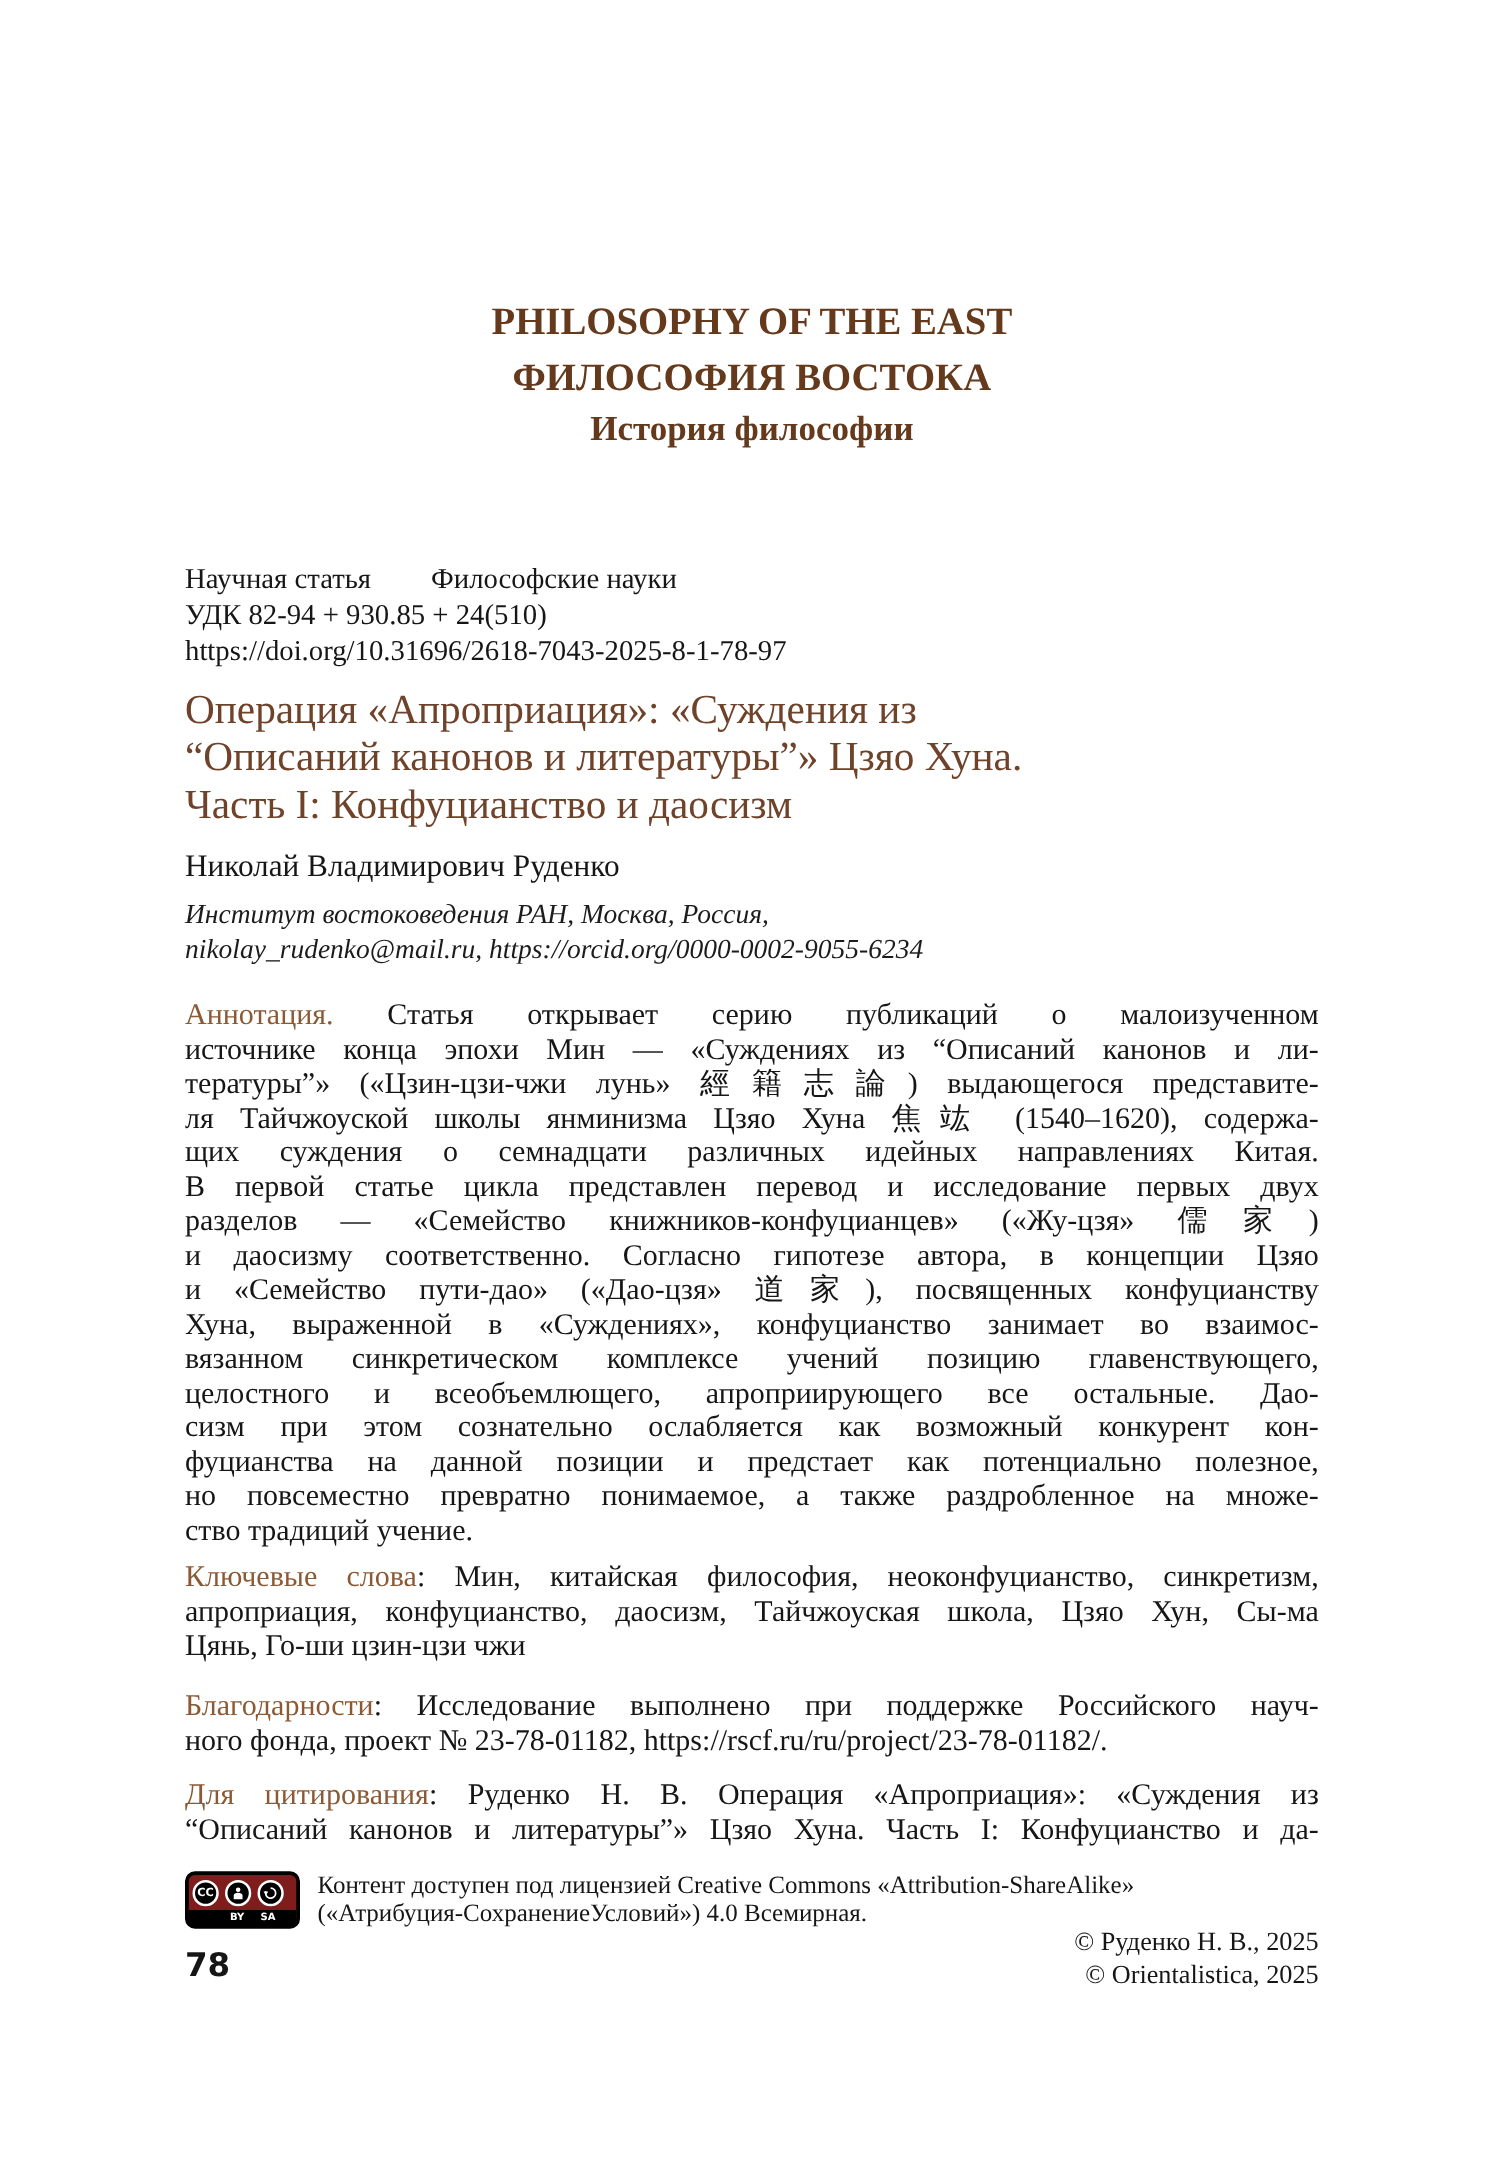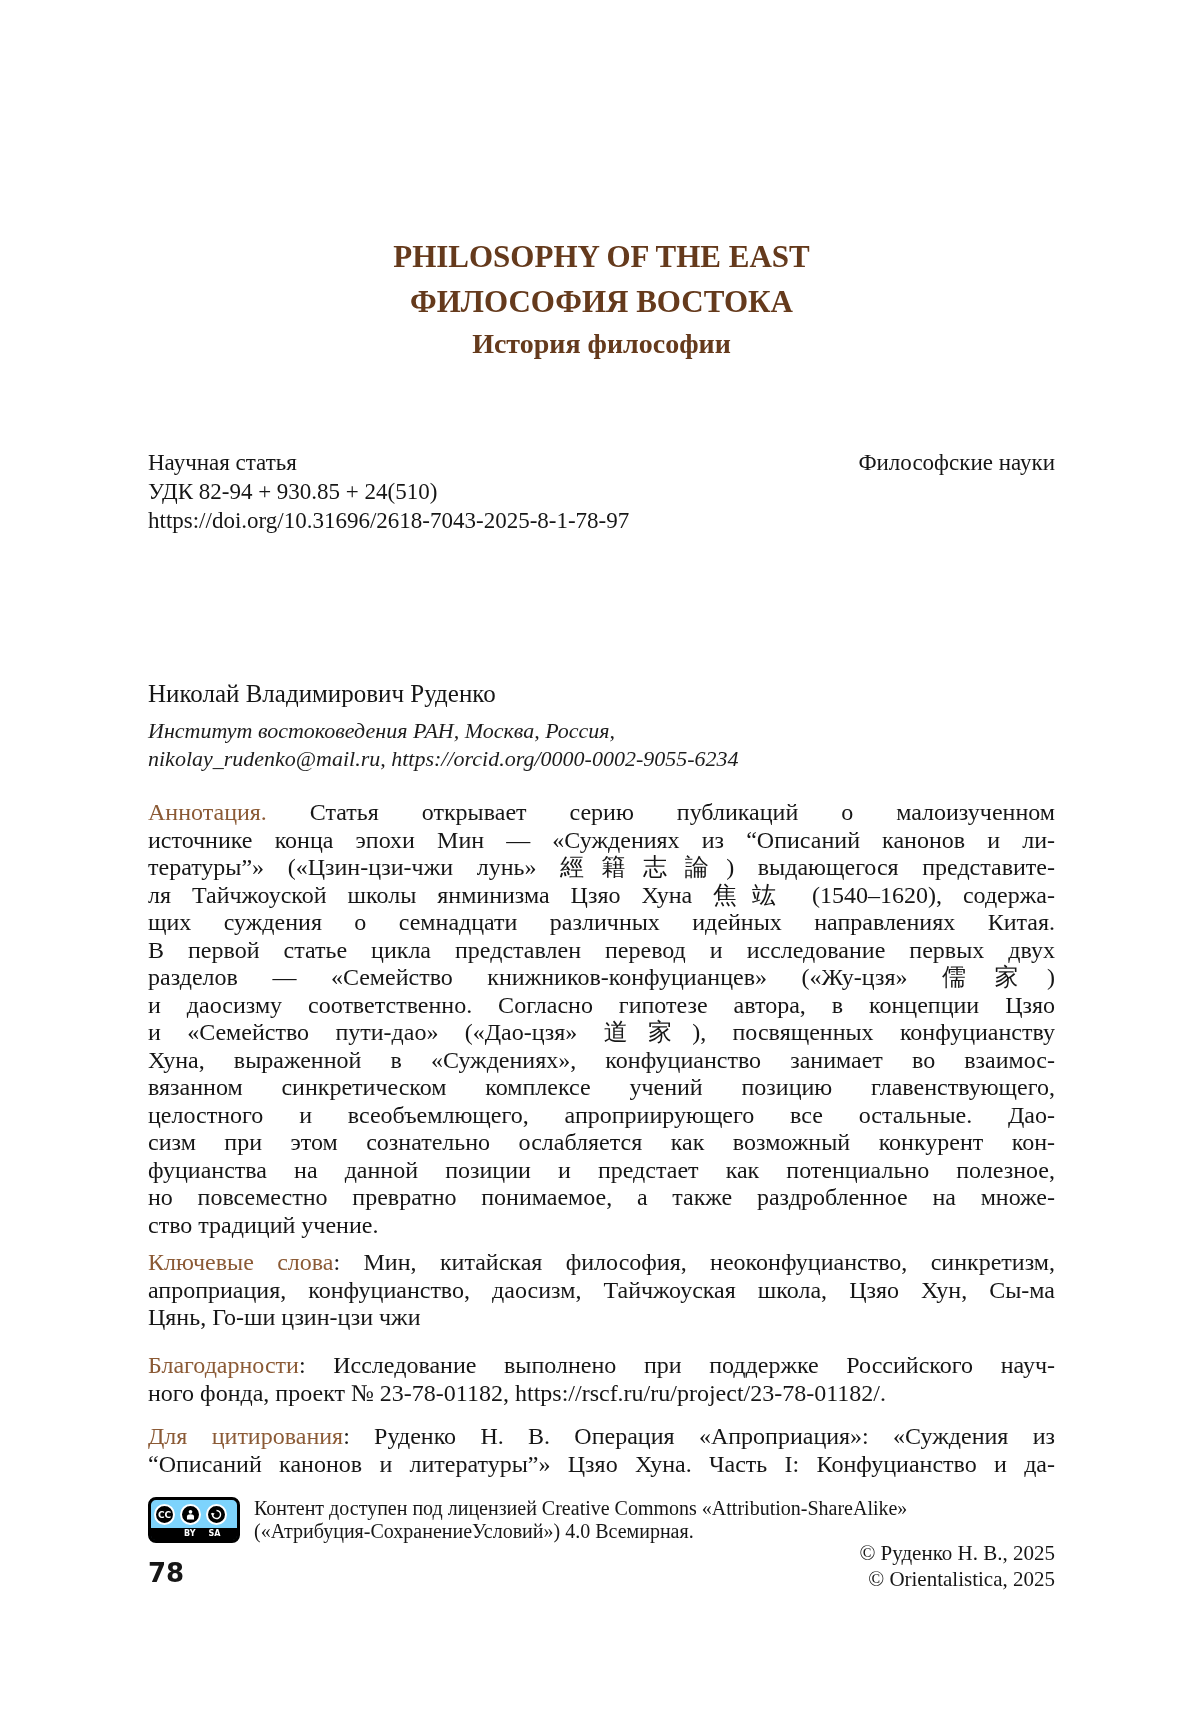--- a/index.html
+++ b/index.html
@@ -12,41 +12,41 @@
 
   
   .rubric { top:240px; text-align:center; color:#653A1C; font-weight:bold; }
   .rubric .l1 { font-size:31px; line-height:34px; margin-bottom:11px; }
   .rubric .l2 { font-size:28px; line-height:31px; margin-bottom:19px; }
   .rubric .l3 { font-size:31px; line-height:34px; margin-bottom:9px; }
   .rubric .l4 { font-size:28px; line-height:31px; }
 
   
   .meta { top:448px; font-size:23px; line-height:29px; }
-  .meta-row1 { display:flex; justify-content:space-between; }
+  .meta-row1 { display:flex; justify-content:flex-start;gap:48px; }
 
   
   .title { top:549px; color:#6F422A; font-size:33px; line-height:38px; font-weight:normal; }
 
   .author { top:679px; font-size:25px; line-height:30px; }
   .affil  { top:717px; font-style:italic; font-size:22px; line-height:28px; color:#1c1c1c; }
 
   
   .para { font-size:24px; line-height:27.5px; }
   .abstract { top:799px; }
   .keywords { top:1249px; }
   .ack      { top:1352px; }
   .cite     { top:1423px; }
   .jline { text-align:justify; text-align-last:justify; }
   .lline { text-align:left; }
   .lbl { color:#8B5A35; }
 
   
   .license { top:1497px; display:flex; align-items:flex-start; }
-  .cc-badge { position:relative; width:92px; height:46px; background:#7dd3fc; border:3px solid #000;
+  .cc-badge { position:relative; width:92px; height:46px; background:#7f1d1d; border:3px solid #000;
               border-radius:8px; flex:0 0 auto; }
   .cc-strip { position:absolute; left:0; right:0; bottom:0; height:12px; background:#000;
               border-radius:0 0 4px 4px; display:flex; gap:13px; padding-left:33px;
               font-family:"DejaVu Sans",sans-serif; font-size:8px; font-weight:bold; color:#fff; line-height:12px; }
   .cc-circles { position:absolute; top:4px; left:3px; display:flex; gap:5px; }
   .cc-circle { width:21px; height:21px; background:#000; border:2px solid #fff; border-radius:50%;
                display:flex; align-items:center; justify-content:center;
                color:#fff; font-family:"DejaVu Sans",sans-serif; font-size:9px; font-weight:bold; }
   .license-text { margin-left:14px; font-size:20px; line-height:23px; }
 
@@ -67,20 +67,25 @@
 
   <div class="col meta">
     <div class="meta-row1">
       <span>Научная статья</span>
       <span>Философские науки</span>
     </div>
     <div>УДК 82-94 + 930.85 + 24(510)</div>
     <div>https://doi.org/10.31696/2618-7043-2025-8-1-78-97</div>
   </div>
 
+  <div class="col title">
+      <div>Операция «Апроприация»: «Суждения из</div>
+      <div>“Описаний канонов и литературы”» Цзяо Хуна.</div>
+      <div>Часть I: Конфуцианство и даосизм</div>
+    </div>
 
   <div class="col author">Николай Владимирович Руденко</div>
   <div class="col affil">
       <div>Институт востоковедения РАН, Москва, Россия,</div>
       <div>nikolay_rudenko@mail.ru, https://orcid.org/0000-0002-9055-6234</div>
     </div>
 
   <div class="col para abstract">
     <div class="jline">
       <span class="lbl">Аннотация.</span><span> Статья открывает серию публикаций о малоизученном</span>

